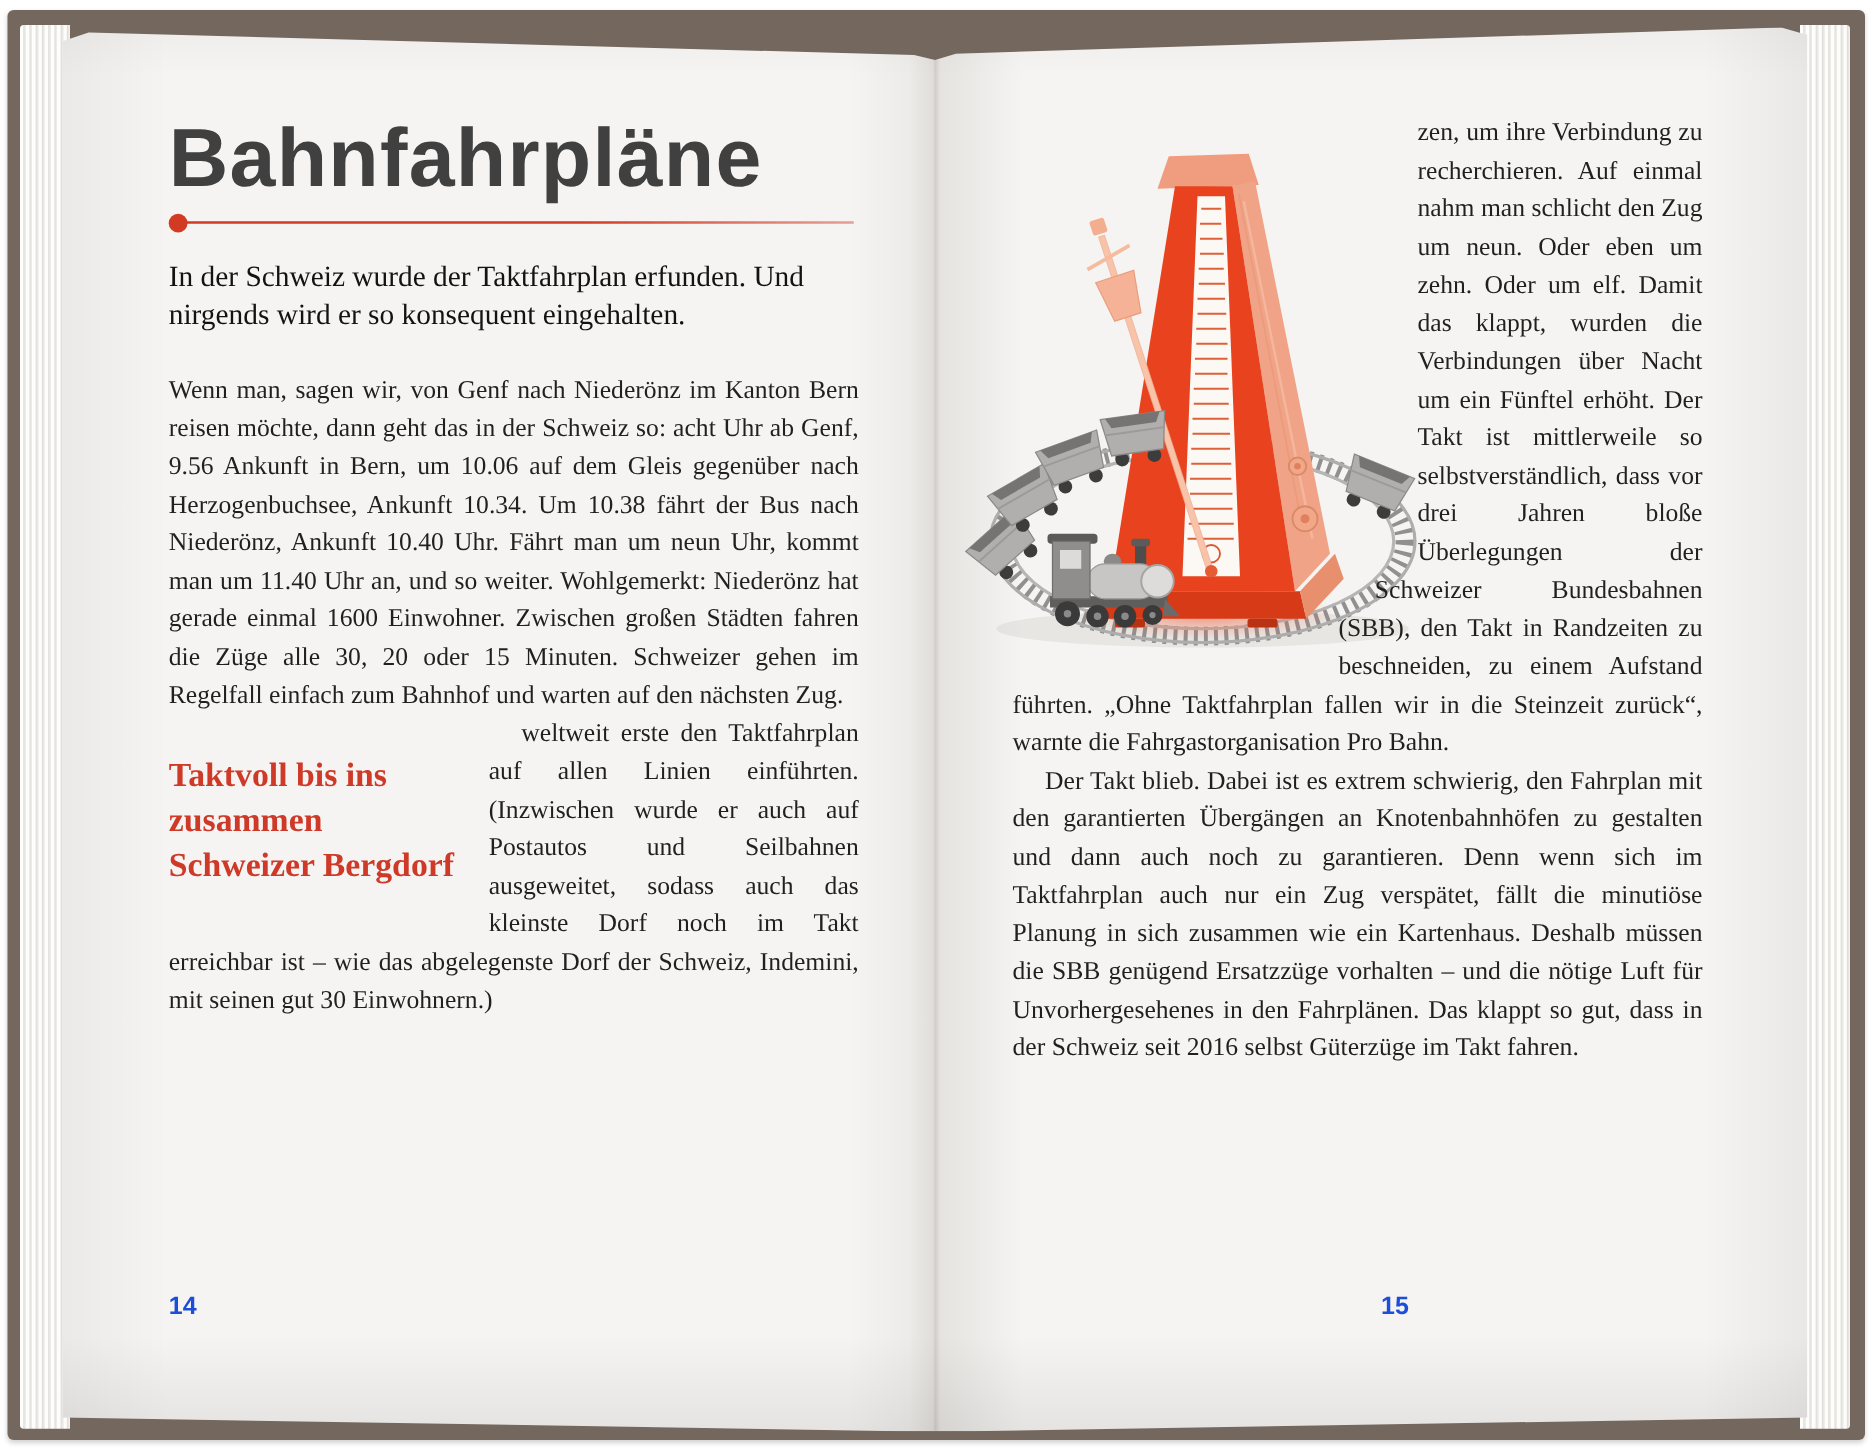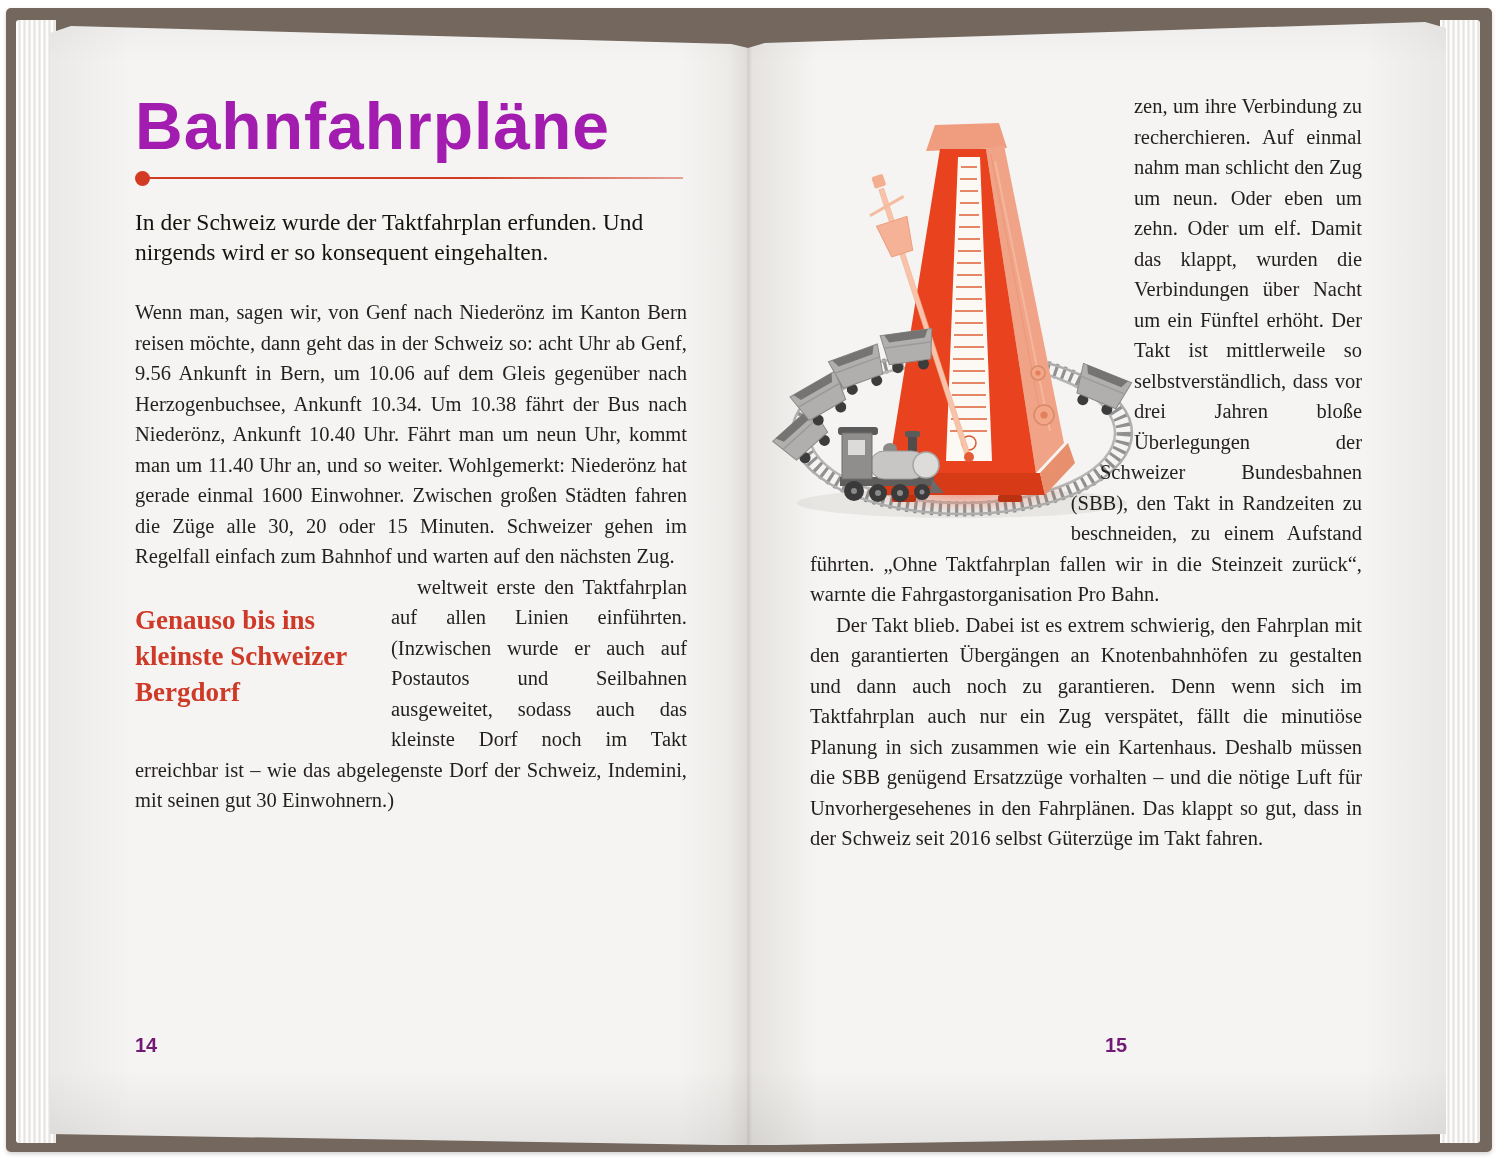--- a/index.html
+++ b/index.html
@@ -18,38 +18,38 @@
          background:linear-gradient(90deg,rgba(0,0,0,0) 0%,rgba(96,80,70,.05) 35%,rgba(96,80,70,.14) 49%,
                     rgba(60,45,38,.20) 50%,rgba(96,80,70,.10) 53%,rgba(0,0,0,0) 100%);}
   .page-shading{position:absolute;inset:0;pointer-events:none;
          background:linear-gradient(90deg,rgba(0,0,0,.045),rgba(0,0,0,0) 6%,rgba(0,0,0,0) 94%,rgba(0,0,0,.05)),
                     linear-gradient(180deg,rgba(0,0,0,.03),rgba(0,0,0,0) 4%,rgba(0,0,0,0) 93%,rgba(0,0,0,.07));}
 
   .content-left{position:absolute;left:135px;top:92px;width:552px;}
   .content-right{position:absolute;left:810px;top:91px;width:552px;}
 
   .chapter-title{margin:0;font:700 66px/1.05 "Liberation Sans","DejaVu Sans",sans-serif;
-                 color:#a21caf;letter-spacing:1px;white-space:nowrap;}
+                 color:#404040;letter-spacing:1px;white-space:nowrap;}
   .title-rule{position:relative;height:2px;margin:16px 0 0 12px;width:536px;
               background:linear-gradient(90deg,#d33a23,#d33a23 60%,rgba(211,58,35,.45));}
   .rule-dot{position:absolute;left:-12px;top:-6.5px;width:15px;height:15px;border-radius:50%;background:#d33a23;}
 
   .intro{margin:28px 0 30px;width:540px;font-weight:400;font-size:23.5px;line-height:30px;color:#15130f;}
 
   .body-para{margin:0;text-align:justify;font-size:20.5px;line-height:30.5px;color:#221f1d;}
   .indent{text-indent:26px;}
 
   .margin-heading{float:left;width:256px;height:156px;padding:30px 12px 0 0;box-sizing:border-box;
                   color:#cf3a28;font-weight:700;font-size:27px;line-height:36px;text-align:left;text-indent:0;}
 
   .illu-float{float:left;width:324px;height:436px;shape-margin:8px;
               shape-outside:polygon(0 0,100% 0,100% 80%,87% 80%,87% 89%,78% 89%,78% 100%,0 100%);}
   .illu-float svg{display:block;width:360px;height:436px;margin-left:-30px;overflow:visible;}
 
-  .pagenum{position:absolute;top:1034px;font:700 20px "Liberation Sans","DejaVu Sans",sans-serif;color:#701a75;}
+  .pagenum{position:absolute;top:1034px;font:700 20px "Liberation Sans","DejaVu Sans",sans-serif;color:#1d4ed8;}
   .pagenum-left{left:135px;}
   .pagenum-right{left:840px;width:552px;text-align:center;}
 </style>
 </head>
 <body>
 
 <div class="stage">
   <div class="book">
     <div class="deckle deckle-left"></div>
     <div class="deckle deckle-right"></div>
@@ -60,21 +60,21 @@
   </div>
 
   <div class="content-left">
     <h1 class="chapter-title">Bahnfahrpläne</h1>
     <div class="title-rule">
       <span class="rule-dot"></span>
     </div>
     <p class="intro">In der Schweiz wurde der Taktfahrplan erfunden. Und nirgends wird er so konsequent eingehalten.</p>
     <p class="body-para">Wenn man, sagen wir, von Genf nach Niederönz im Kanton Bern reisen möchte, dann geht das in der Schweiz so: acht Uhr ab Genf, 9.56 Ankunft in Bern, um 10.06 auf dem Gleis gegenüber nach Herzogenbuchsee, Ankunft 10.34. Um 10.38 fährt der Bus nach Niederönz, Ankunft 10.40 Uhr. Fährt man um neun Uhr, kommt man um 11.40 Uhr an, und so weiter. Wohlgemerkt: Niederönz hat gerade einmal 1600 Einwohner. Zwischen großen Städten fahren die Züge alle 30, 20 oder 15 Minuten. Schweizer gehen im Regelfall einfach zum Bahnhof und warten auf den nächsten Zug.</p>
     <p class="body-para indent">
-      <span class="margin-heading">Genauso bis ins kleinste Schweizer Bergdorf</span>
+      <span class="margin-heading">Taktvoll bis ins zusammen Schweizer Bergdorf</span>
       <span>weltweit erste den Taktfahrplan auf allen Linien einführten. (Inzwischen wurde er auch auf Postautos und Seilbahnen ausgeweitet, sodass auch das kleinste Dorf noch im Takt erreichbar ist – wie das abgelegenste Dorf der Schweiz, Indemini, mit seinen gut 30 Einwohnern.)</span>
     </p>
   </div>
 
   <div class="content-right">
     <p class="body-para">
       <span class="illu-float">
         <svg viewBox="0 0 360 436" xmlns="http://www.w3.org/2000/svg">
           <defs>
             <radialGradient id="glow" cx="0.5" cy="0.5" r="0.5">

